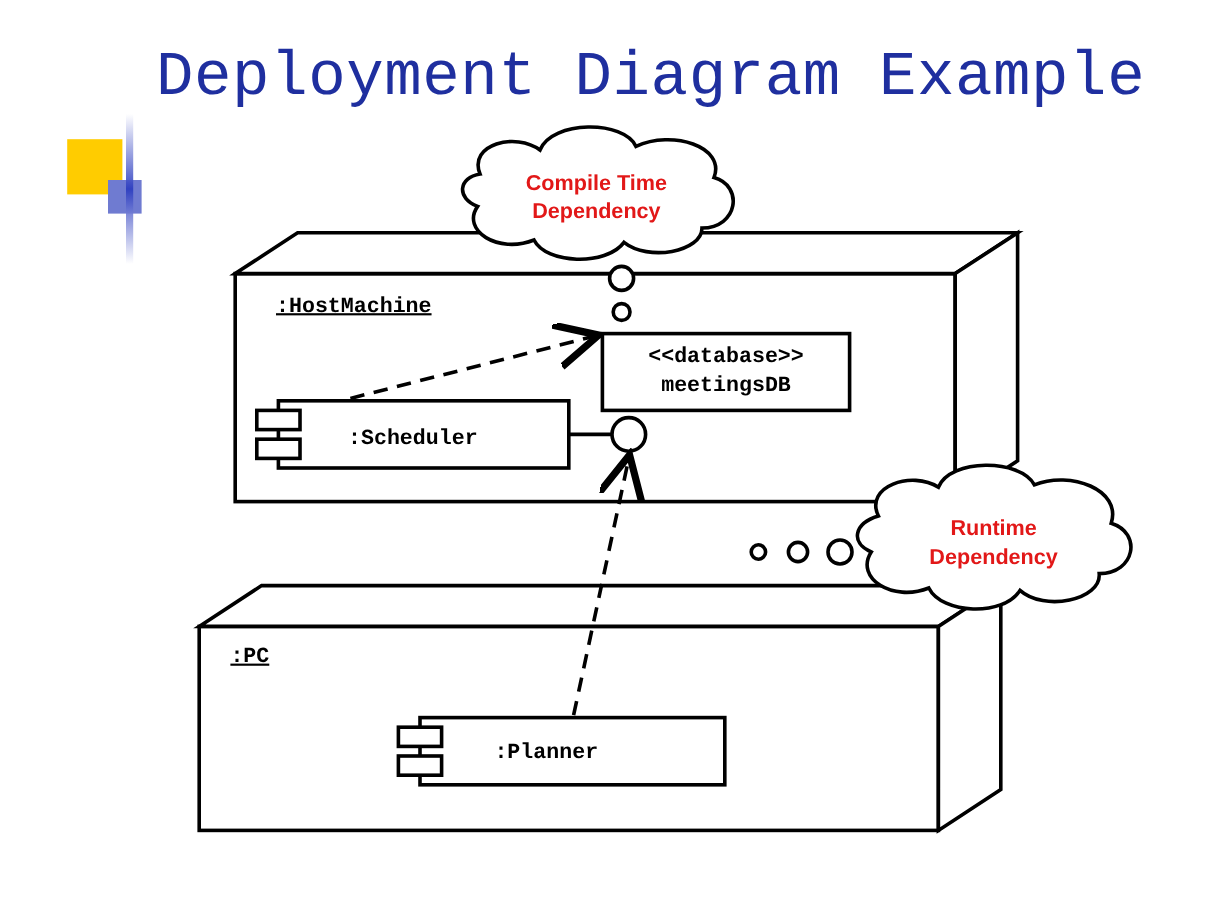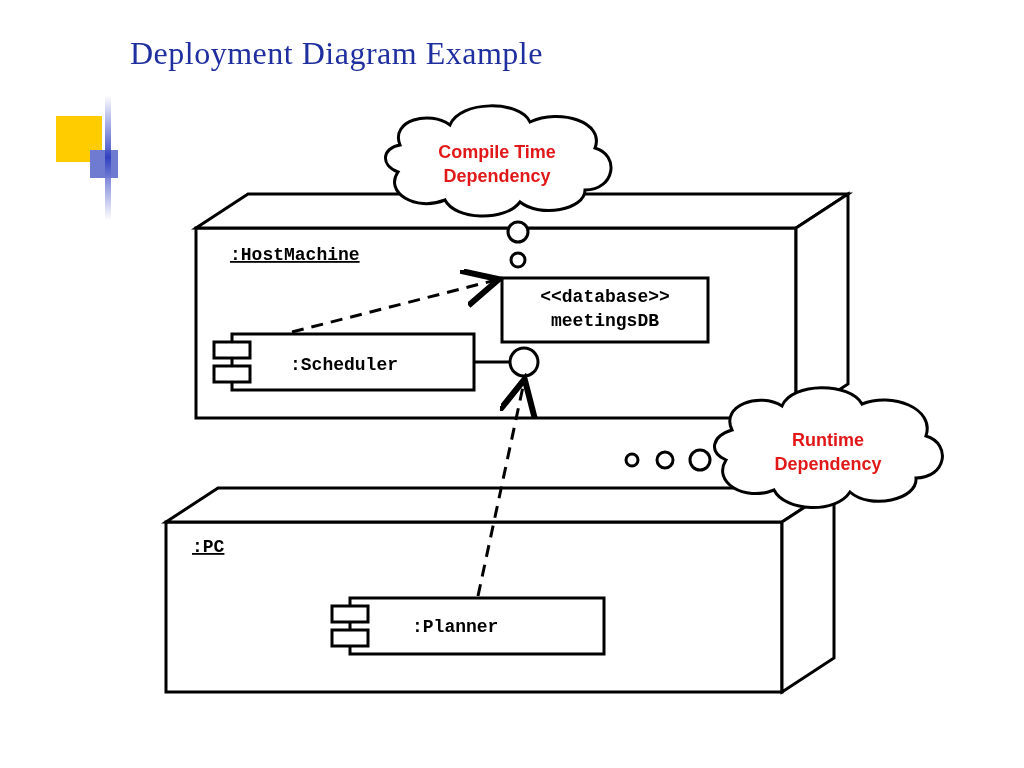--- a/index.html
+++ b/index.html
@@ -27,22 +27,22 @@
   .gradbar {
     position: absolute;
     left: 105px; top: 95px;
     width: 6px; height: 125px;
     background: linear-gradient(180deg, #ffffff 0%, #2a3bbf 50%, #ffffff 100%);
     opacity: 0.9;
   }
   .title {
     position: absolute;
     left: 130px; top: 35px;
-    font-family: Liberation Serif, serif;
-    font-size: 32px;
+    font-family: Liberation Mono, monospace;
+    font-size: 52px;
     color: #1f2f9f;
     white-space: nowrap;
     letter-spacing: 0.5px;
   }
   svg.diagram {
     position: absolute;
     left: 0; top: 0;
   }
   .mono {
     font-family: "Courier New", monospace;

